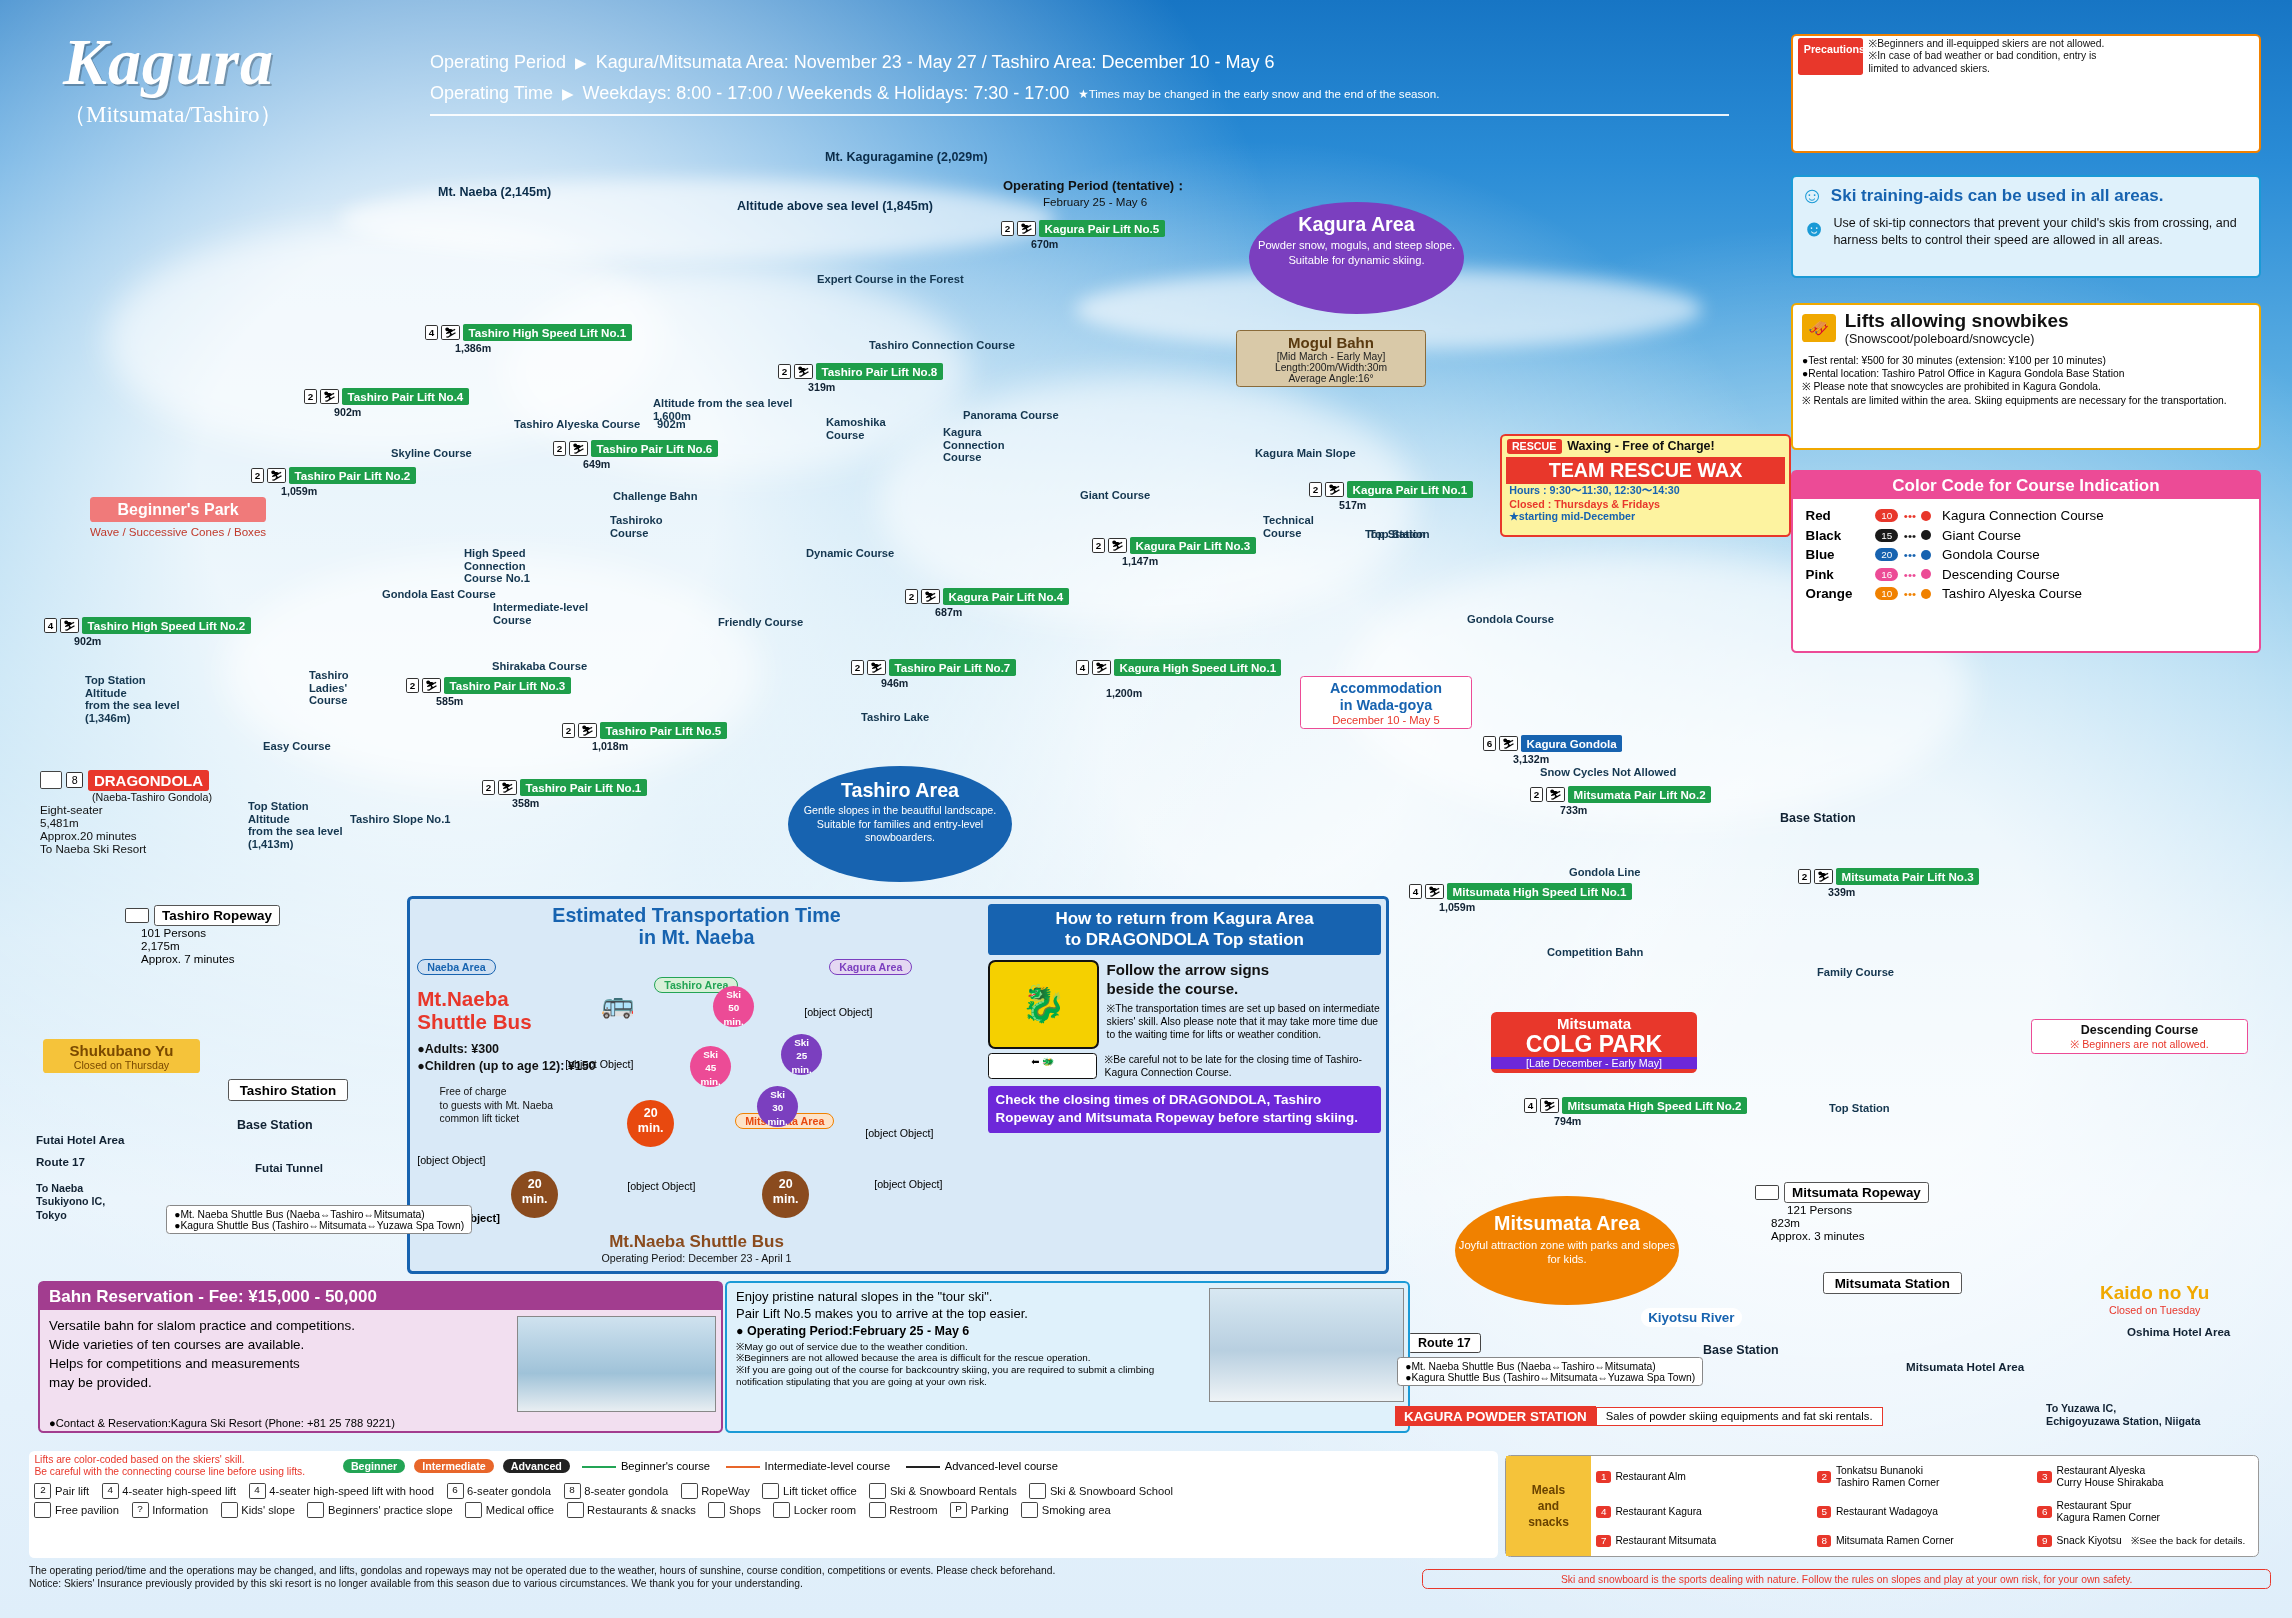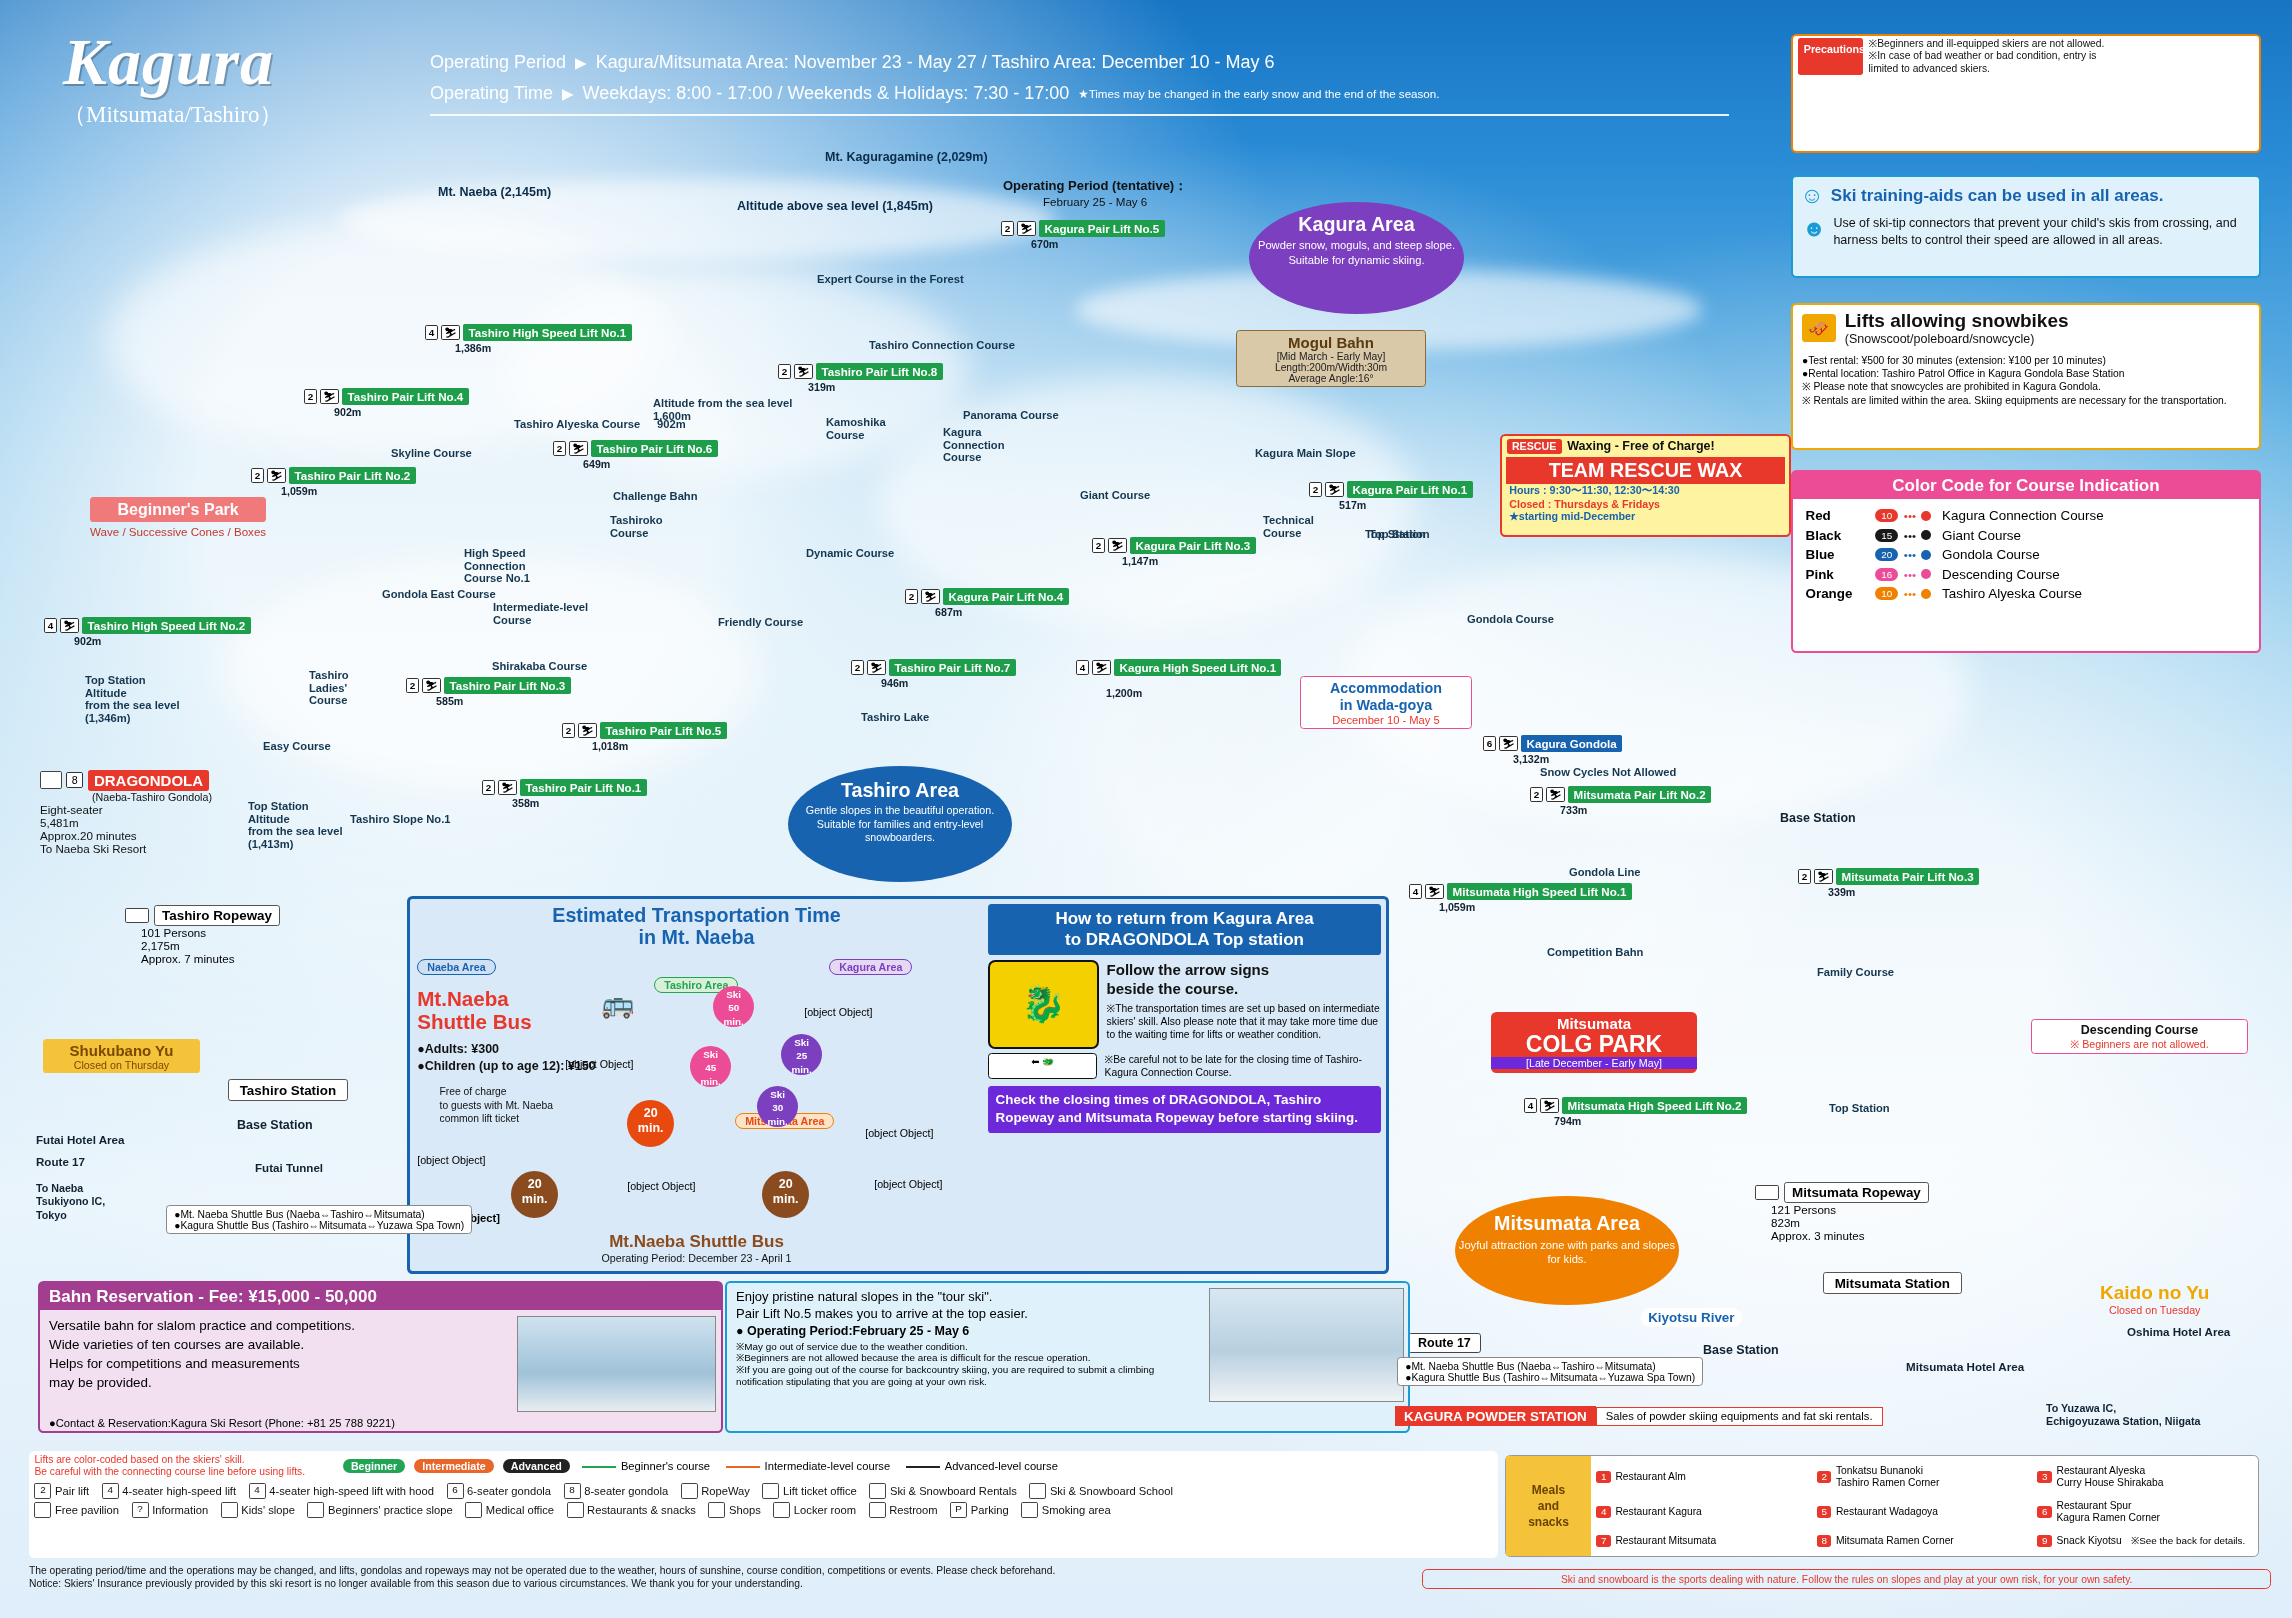--- a/index.html
+++ b/index.html
@@ -154,21 +154,21 @@
 </div>
 
 <div class="chip" style="left:1249px;top:202px;width:215px;height:112px;background:#7b3fbf;border-radius:50%;color:#fff;text-align:center;padding-top:10.7px;box-sizing:border-box;">
   <div style="font-size:19.7px;font-weight:bold;">Kagura Area</div>
   <div style="font-size:11.2px;white-space:pre-line;line-height:14.3px;margin-top:2.7px;">Powder snow, moguls, and steep slope.
 Suitable for dynamic skiing.</div>
 </div>
 
 <div class="chip" style="left:788px;top:766px;width:224px;height:116px;background:#1763b0;border-radius:50%;color:#fff;text-align:center;padding-top:12.5px;box-sizing:border-box;">
   <div style="font-size:19.7px;font-weight:bold;">Tashiro Area</div>
-  <div style="font-size:10.7px;white-space:pre-line;line-height:13.4px;margin-top:2.7px;">Gentle slopes in the beautiful operation.
+  <div style="font-size:10.7px;white-space:pre-line;line-height:13.4px;margin-top:2.7px;">Gentle slopes in the beautiful landscape.
 Suitable for families and entry-level snowboarders.</div>
 </div>
 
 <div class="chip" style="left:1455px;top:1196px;width:224px;height:109px;background:#f08100;border-radius:50%;color:#fff;text-align:center;padding-top:16px;box-sizing:border-box;">
   <div style="font-size:19.7px;font-weight:bold;">Mitsumata Area</div>
   <div style="font-size:11.2px;white-space:pre-line;line-height:14.3px;margin-top:2.7px;">Joyful attraction zone with parks and slopes for kids.</div>
 </div>
 
 <div class="chip" style="left:1236px;top:330px;width:188px;background:#d9c9a8;border:1.8px solid #8a6b3a;border-radius:3.6px;text-align:center;padding:2.7px 0;">
   <div style="font-size:15px;font-weight:bold;color:#5a3a10;">Mogul Bahn</div>
@@ -214,21 +214,21 @@
   <div style="font-size:11.6px;margin-left:16px;">101 Persons</div>
   <div style="font-size:11.6px;margin-left:16px;">2,175m</div>
   <div style="font-size:11.6px;margin-left:16px;">Approx. 7 minutes</div>
 </div>
 
 <div class="chip" style="left:1755px;top:1182px;">
   <div style="display:flex;align-items:center;gap:5.4px;">
     <span class="sq" style="width:21.5px;"></span>
     <span style="background:#fff;border:0.9px solid #555;font-size:13.4px;font-weight:bold;padding:1.8px 7.2px;border-radius:2.7px;">Mitsumata Ropeway</span>
   </div>
-  <div style="font-size:11.6px;margin-left:16px;">121 Persons</div>
+  <div style="font-size:11.6px;margin-left:32px;">121 Persons</div>
   <div style="font-size:11.6px;margin-left:16px;">823m</div>
   <div style="font-size:11.6px;margin-left:16px;">Approx. 3 minutes</div>
 </div>
 
 <div class="chip" style="left:1491px;top:1012px;width:206px;background:#e8372b;border-radius:5.4px;text-align:center;padding:2.7px 0 3.6px;">
   <div style="font-size:15px;color:#fff;font-weight:bold;">Mitsumata</div>
   <div style="font-size:23px;color:#fff;font-weight:bold;line-height:24px;">COLG PARK</div>
   <div style="font-size:10.7px;color:#fff;background:#6d28d9;margin-top:1.8px;">[Late December - Early May]</div>
 </div>
 

